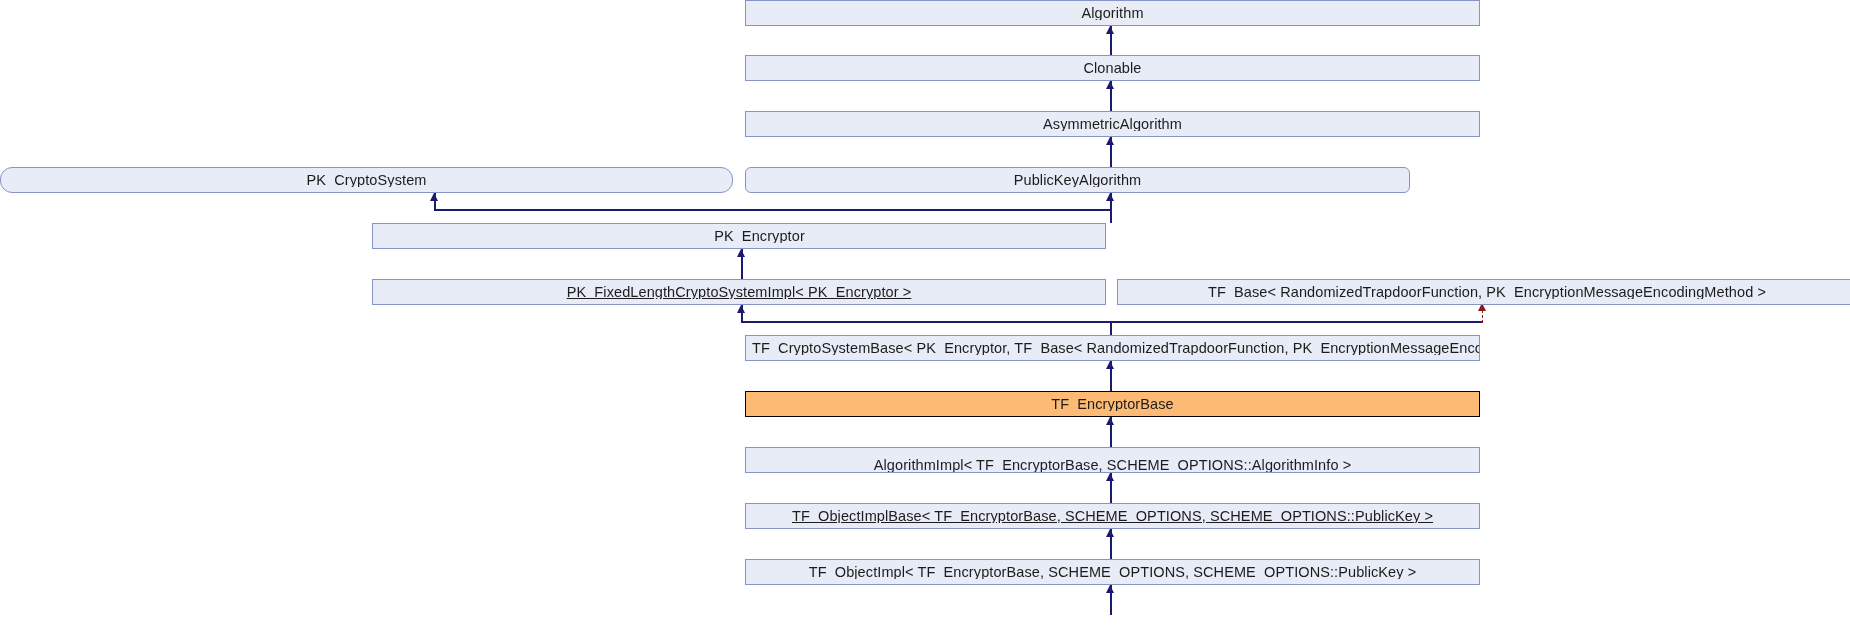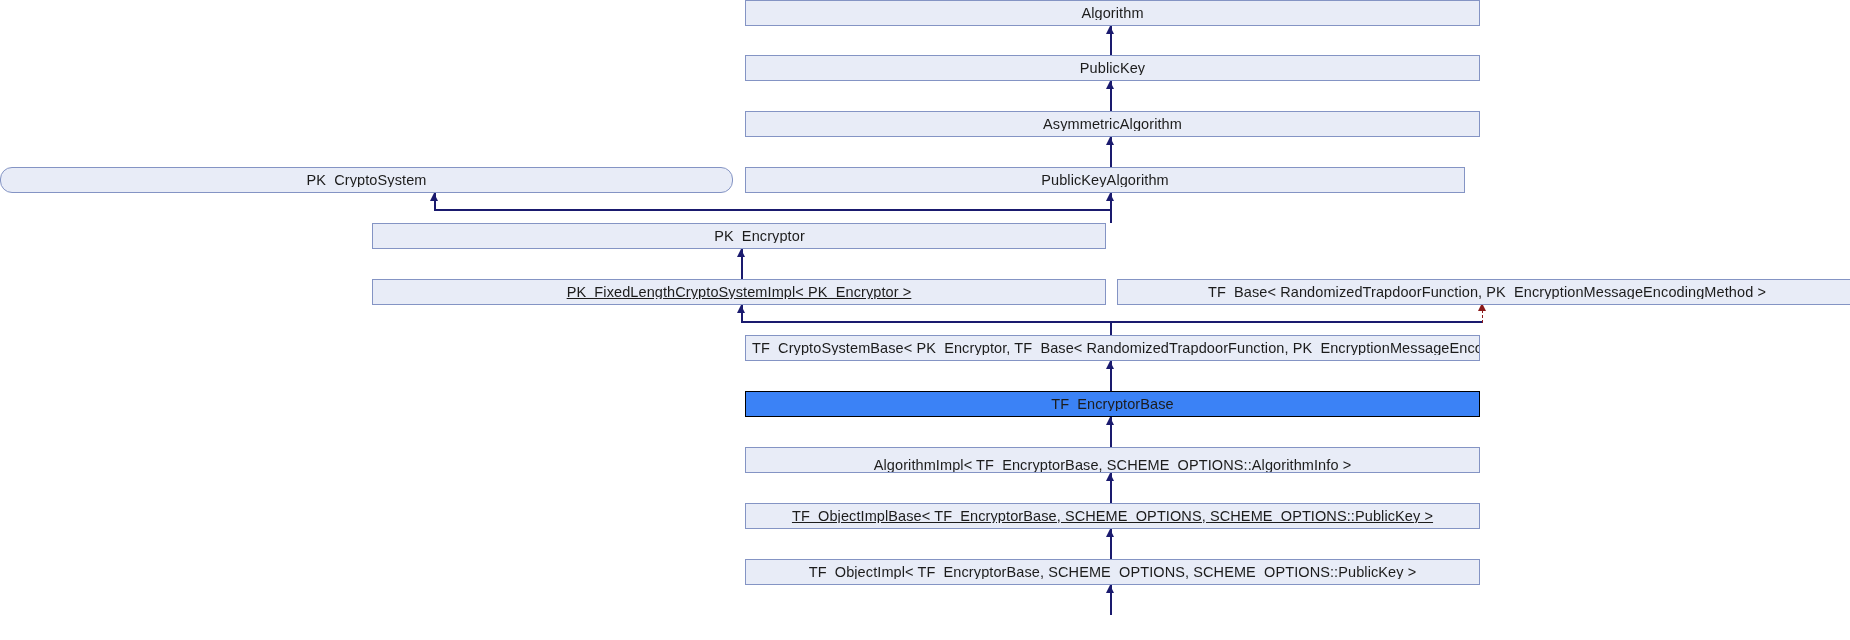--- a/index.html
+++ b/index.html
@@ -26,21 +26,21 @@
     font-size: 14.5px;
     line-height: 1;
     display: flex;
     align-items: center;
     justify-content: center;
     white-space: nowrap;
     letter-spacing: 0.1px;
     height: 26px;
   }
   .node.current {
-    background: #3b82f6;
+    background: #fdba74;
     border: 1.6px solid #000000;
   }
   .node .label {
     display: block;
     padding: 0 6px;
     overflow: hidden;
     text-overflow: clip;
   }
   
   .vline {
@@ -120,32 +120,32 @@
     <div class="vline" style="left:1110px; top:585px; height:30px;"></div>
     <div class="arrowhead" style="left:1106px; top:585px;"></div>
 
   </div>
 
   <div class="node" style="left:745px; top:0px; width:735px;">
     <span class="label">Algorithm</span>
   </div>
 
   <div class="node" style="left:745px; top:55px; width:735px;">
-    <span class="label">PublicKey</span>
+    <span class="label">Clonable</span>
   </div>
 
   <div class="node" style="left:745px; top:111px; width:735px;justify-content:center;">
     <span class="label">AsymmetricAlgorithm</span>
   </div>
 
   <div class="node" style="left:0px; top:167px; width:733px;border-radius:12px;">
     <span class="label">PK_CryptoSystem</span>
   </div>
 
-  <div class="node" style="left:745px; top:167px; width:720px;">
+  <div class="node" style="left:745px; top:167px; width:665px;border-radius:6px;">
     <span class="label">PublicKeyAlgorithm</span>
   </div>
 
   <div class="node" style="left:372px; top:223px; width:734px;padding-left:41px;">
     <span class="label">PK_Encryptor</span>
   </div>
 
   <div class="node" style="left:372px; top:279px; width:734px;text-decoration:underline;">
     <span class="label">PK_FixedLengthCryptoSystemImpl&lt; PK_Encryptor &gt;</span>
   </div>

